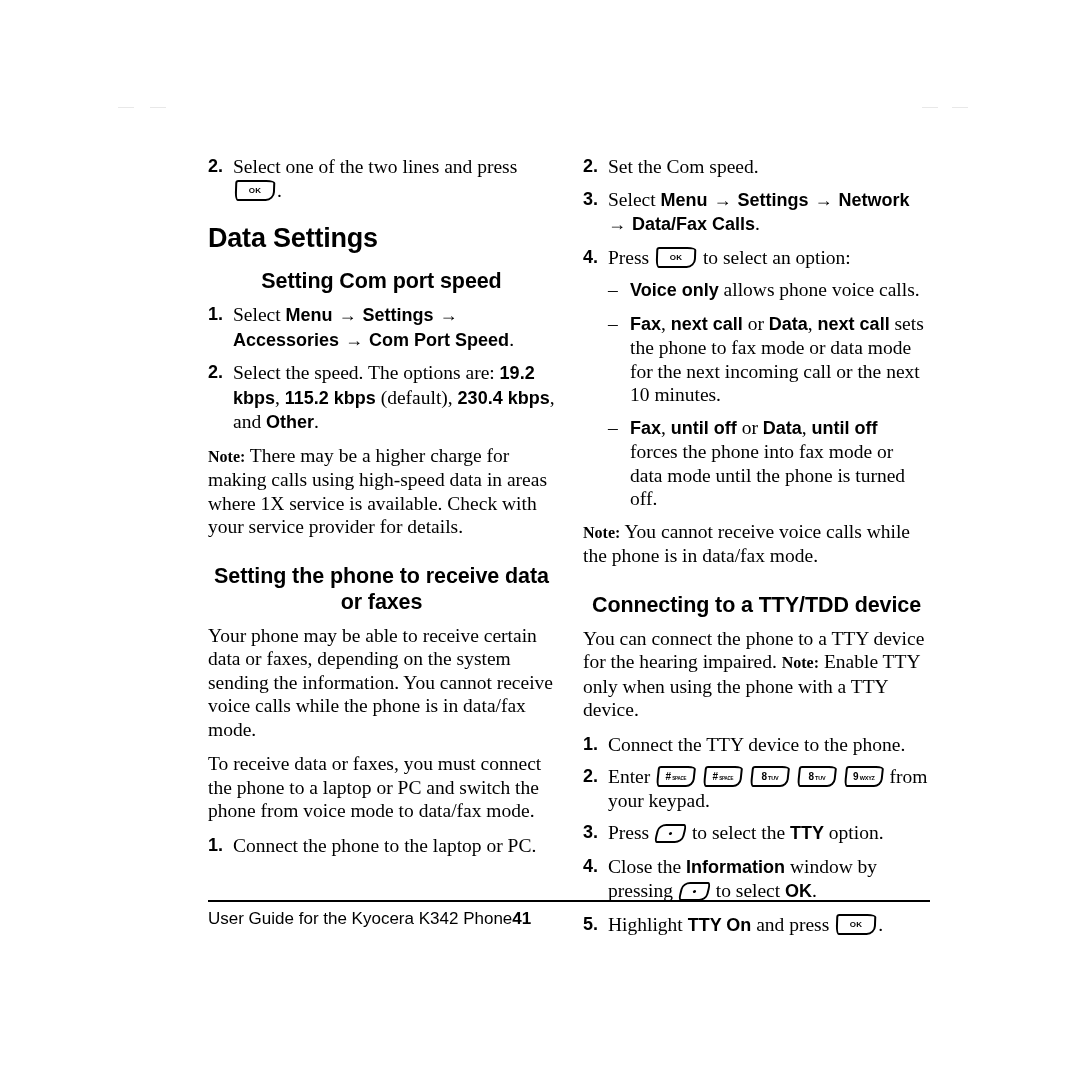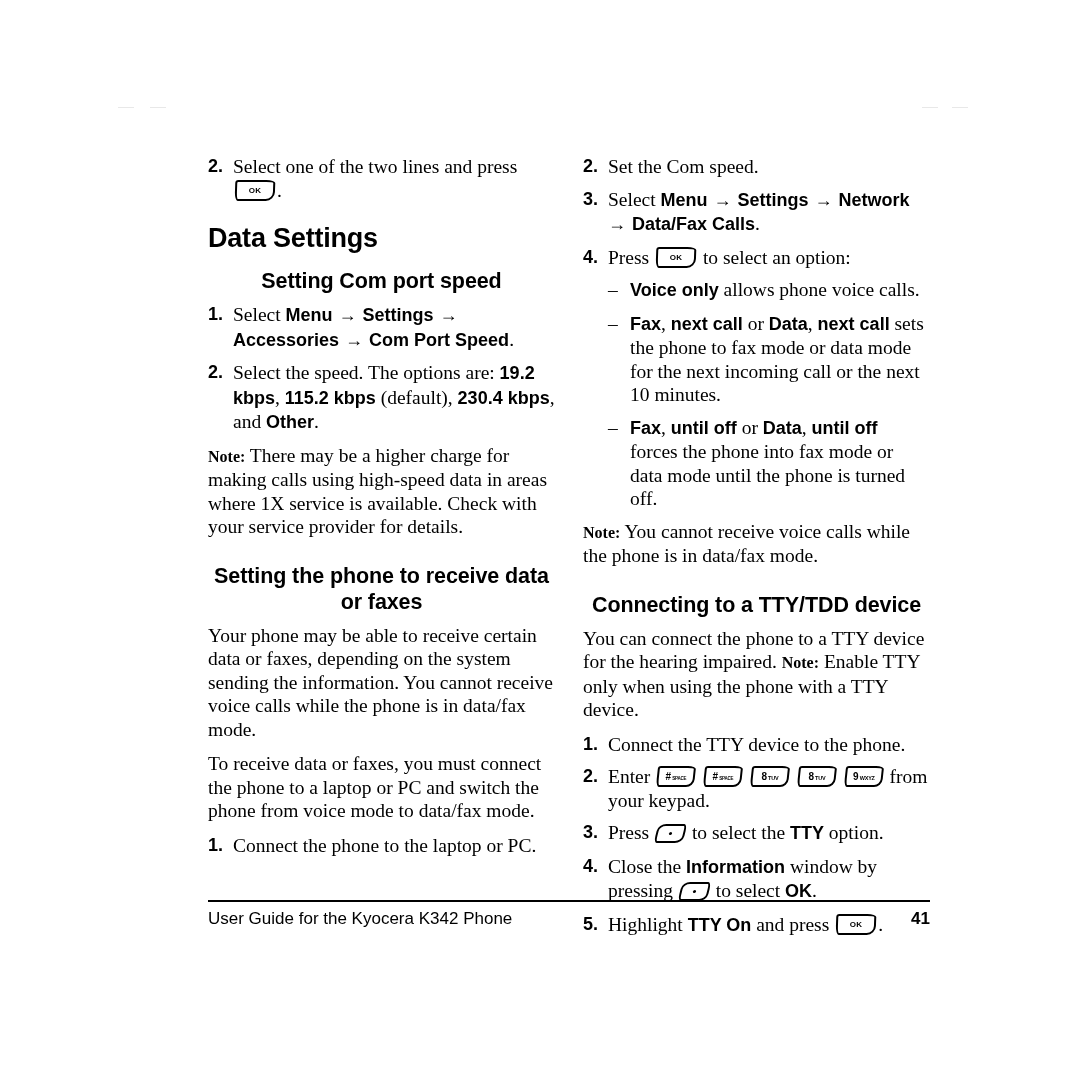--- a/index.html
+++ b/index.html
@@ -197,21 +197,20 @@
     top: 900px;
     width: 722px;
   }
   .footer .rule {
     width: 100%;
     height: 2px;
     background: #000;
   }
   .footer .row {
     display: flex;
-    justify-content: space-between;
     align-items: baseline;
     margin-top: 7px;
     font-family: "Liberation Sans", "DejaVu Sans", sans-serif;
     font-size: 17px;
   }
   .footer .pageno { font-weight: bold; }
 </style>
 </head>
 <body>
 

